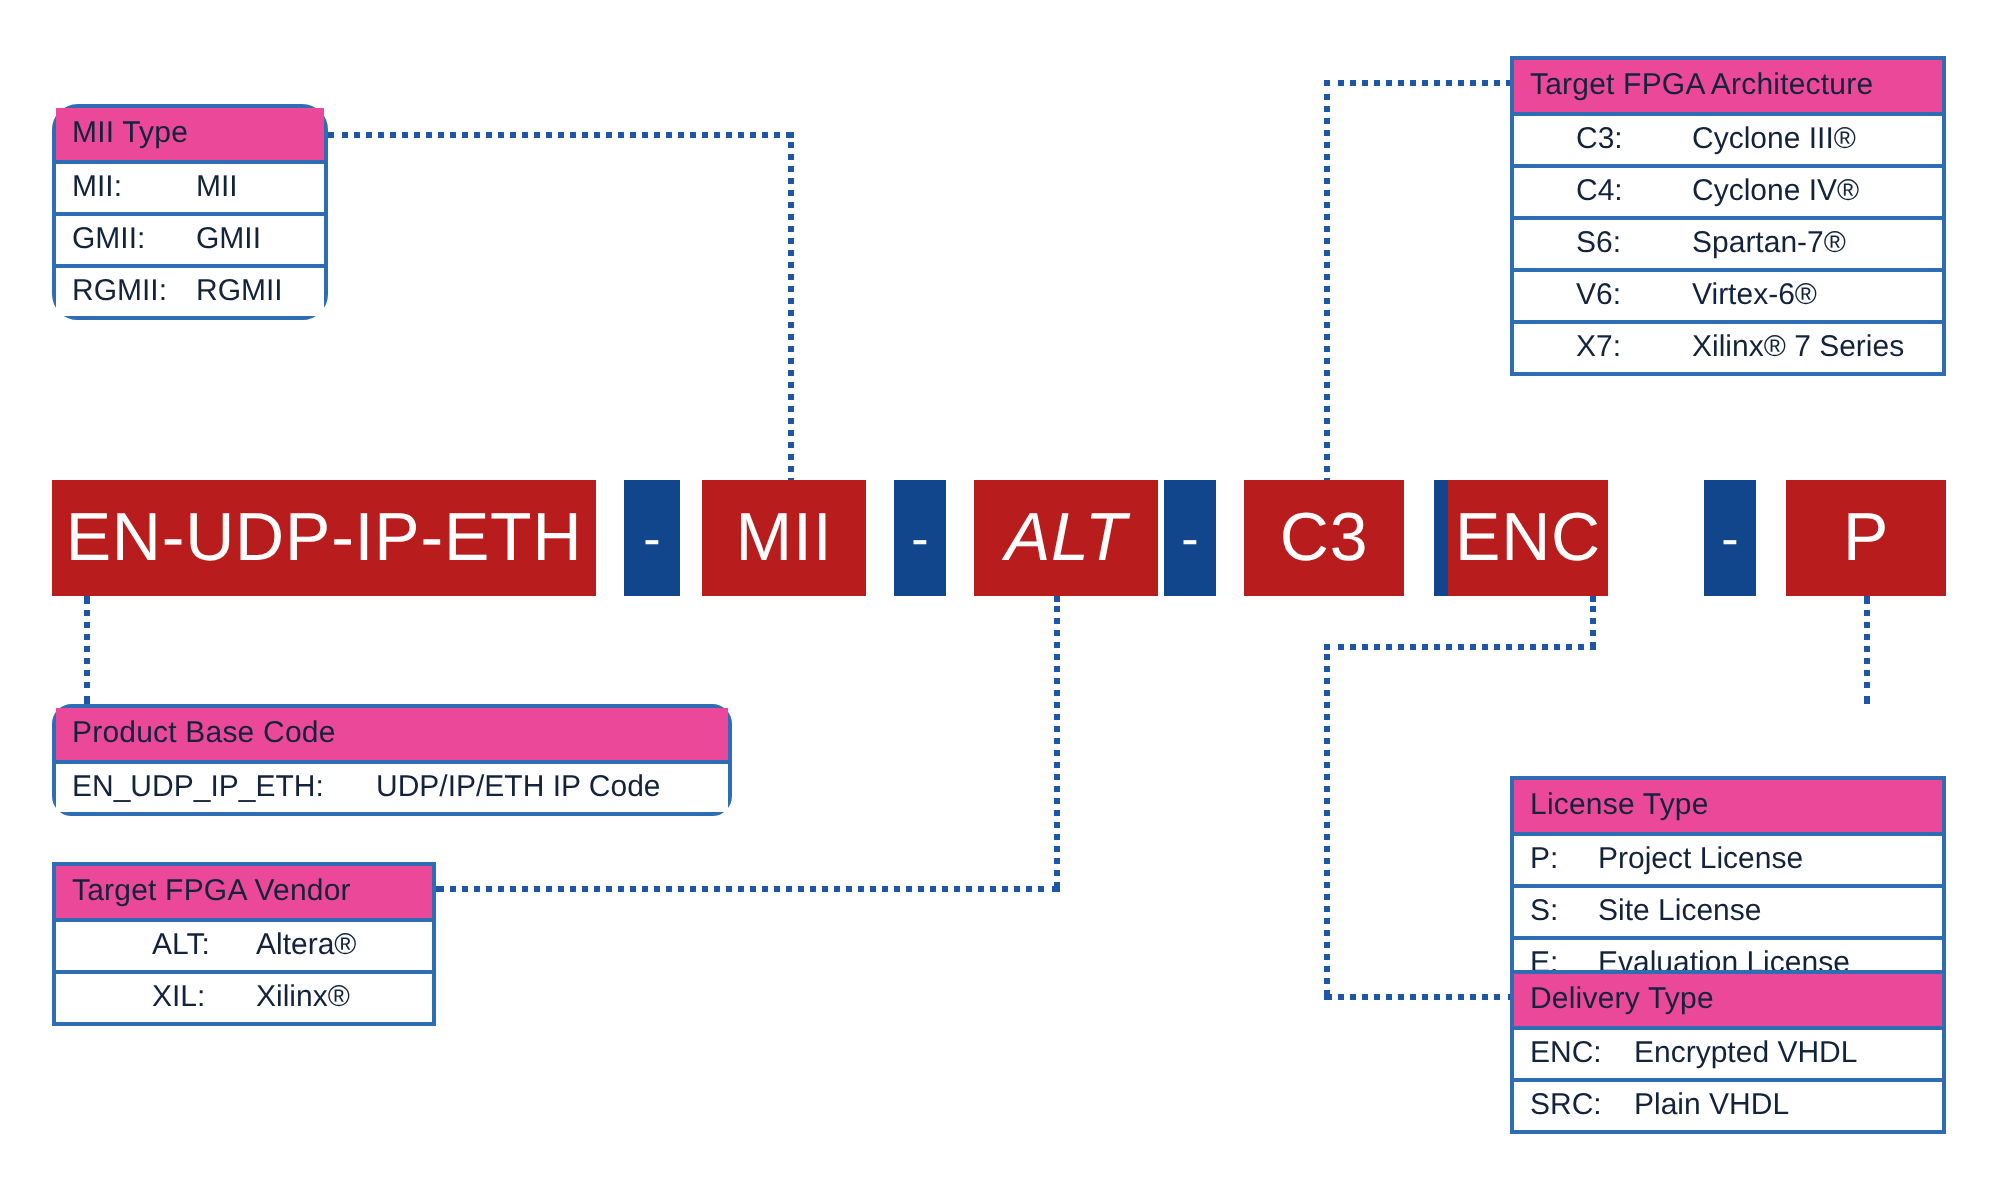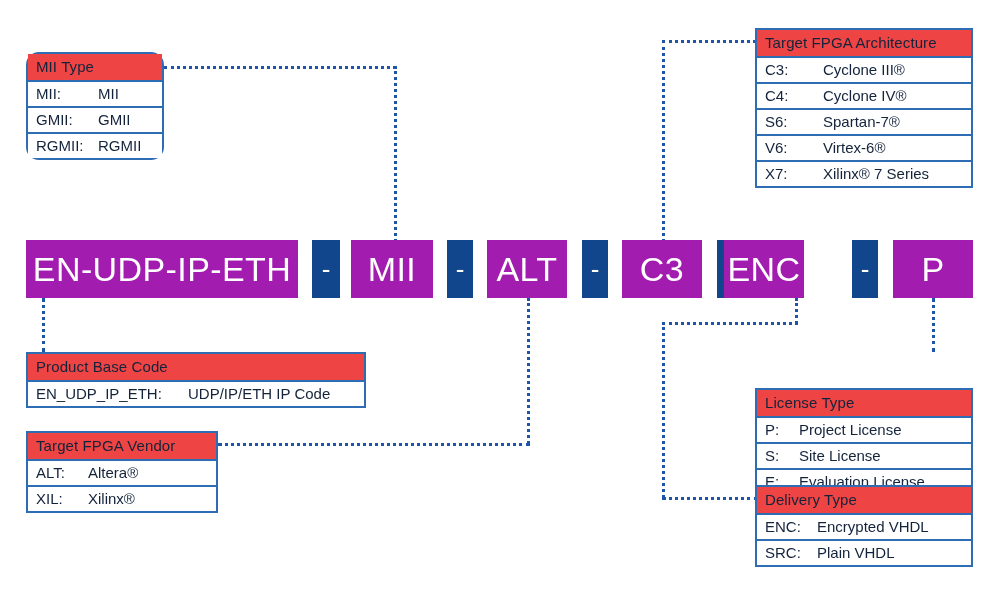--- a/index.html
+++ b/index.html
@@ -21,21 +21,21 @@
 
   
   .legend {
     position: absolute;
     box-sizing: border-box;
     border: 2px solid #2e6db4;
     background: #ffffff;
   }
   .legend .lg-header {
     box-sizing: border-box;
-    background: #ef4444;
+    background: #ec4899;
     border-bottom: 2px solid #2e6db4;
     color: #13233b;
     font-size: 15px;
     padding: 4px 8px 5px 8px;
     white-space: nowrap;
     letter-spacing: 0.1px;
   }
   .legend .lg-row {
     box-sizing: border-box;
     display: flex;
@@ -51,31 +51,31 @@
   }
   .legend .lg-code {
     flex: 0 0 auto;
   }
   .legend .lg-val {
     flex: 1 1 auto;
   }
 
   
   .w-mii  .lg-code { width: 62px; }
-  .w-arch .lg-code { width: 58px; }
-  .w-vend .lg-code { width: 52px; }
+  .w-arch .lg-code { width: 58px; margin-left: 23px; }
+  .w-vend .lg-code { width: 52px; margin-left: 40px; }
   .w-lic  .lg-code { width: 34px; }
   .w-del  .lg-code { width: 52px; }
   .w-base .lg-code { width: 152px; }
 
   
   .pn-block {
     position: absolute;
     box-sizing: border-box;
-    background: #a21caf;
+    background: #b91c1c;
     color: #ffffff;
     display: flex;
     align-items: center;
     justify-content: center;
     font-size: 34px;
     letter-spacing: 0.4px;
     line-height: 1;
   }
   .pn-sep {
     position: absolute;
@@ -171,21 +171,21 @@
     <span>-</span>
   </div>
 
   <div class="pn-block" style="left:351px; top:240px; width:82px; height:58px;">
     <span>MII</span>
   </div>
   <div class="pn-sep" style="left:447px; top:240px; width:26px; height:58px;">
     <span>-</span>
   </div>
 
-  <div class="pn-block" style="left:487px; top:240px; width:80px; height:58px;">
+  <div class="pn-block" style="left:487px; top:240px; width:92px; height:58px;font-style:italic;">
     <span>ALT</span>
   </div>
   <div class="pn-sep" style="left:582px; top:240px; width:26px; height:58px;">
     <span>-</span>
   </div>
 
   <div class="pn-block" style="left:622px; top:240px; width:80px; height:58px;">
     <span>C3</span>
   </div>
   <div class="pn-sep" style="left:717px; top:240px; width:26px; height:58px;">
@@ -196,21 +196,21 @@
     <span>ENC</span>
   </div>
   <div class="pn-sep" style="left:852px; top:240px; width:26px; height:58px;">
     <span>-</span>
   </div>
 
   <div class="pn-block" style="left:893px; top:240px; width:80px; height:58px;">
     <span>P</span>
   </div>
 
-  <div class="legend w-base" style="left:26px; top:352px; width:340px;">
+  <div class="legend w-base" style="left:26px; top:352px; width:340px;border-radius:10px;">
     <div class="lg-header">Product Base Code</div>
     <div class="lg-row">
       <span class="lg-code">EN_UDP_IP_ETH:</span>
       <span class="lg-val">UDP/IP/ETH IP Code</span>
     </div>
   </div>
 
   <div class="legend w-vend" style="left:26px; top:431px; width:192px;">
     <div class="lg-header">Target FPGA Vendor</div>
     <div class="lg-row">

